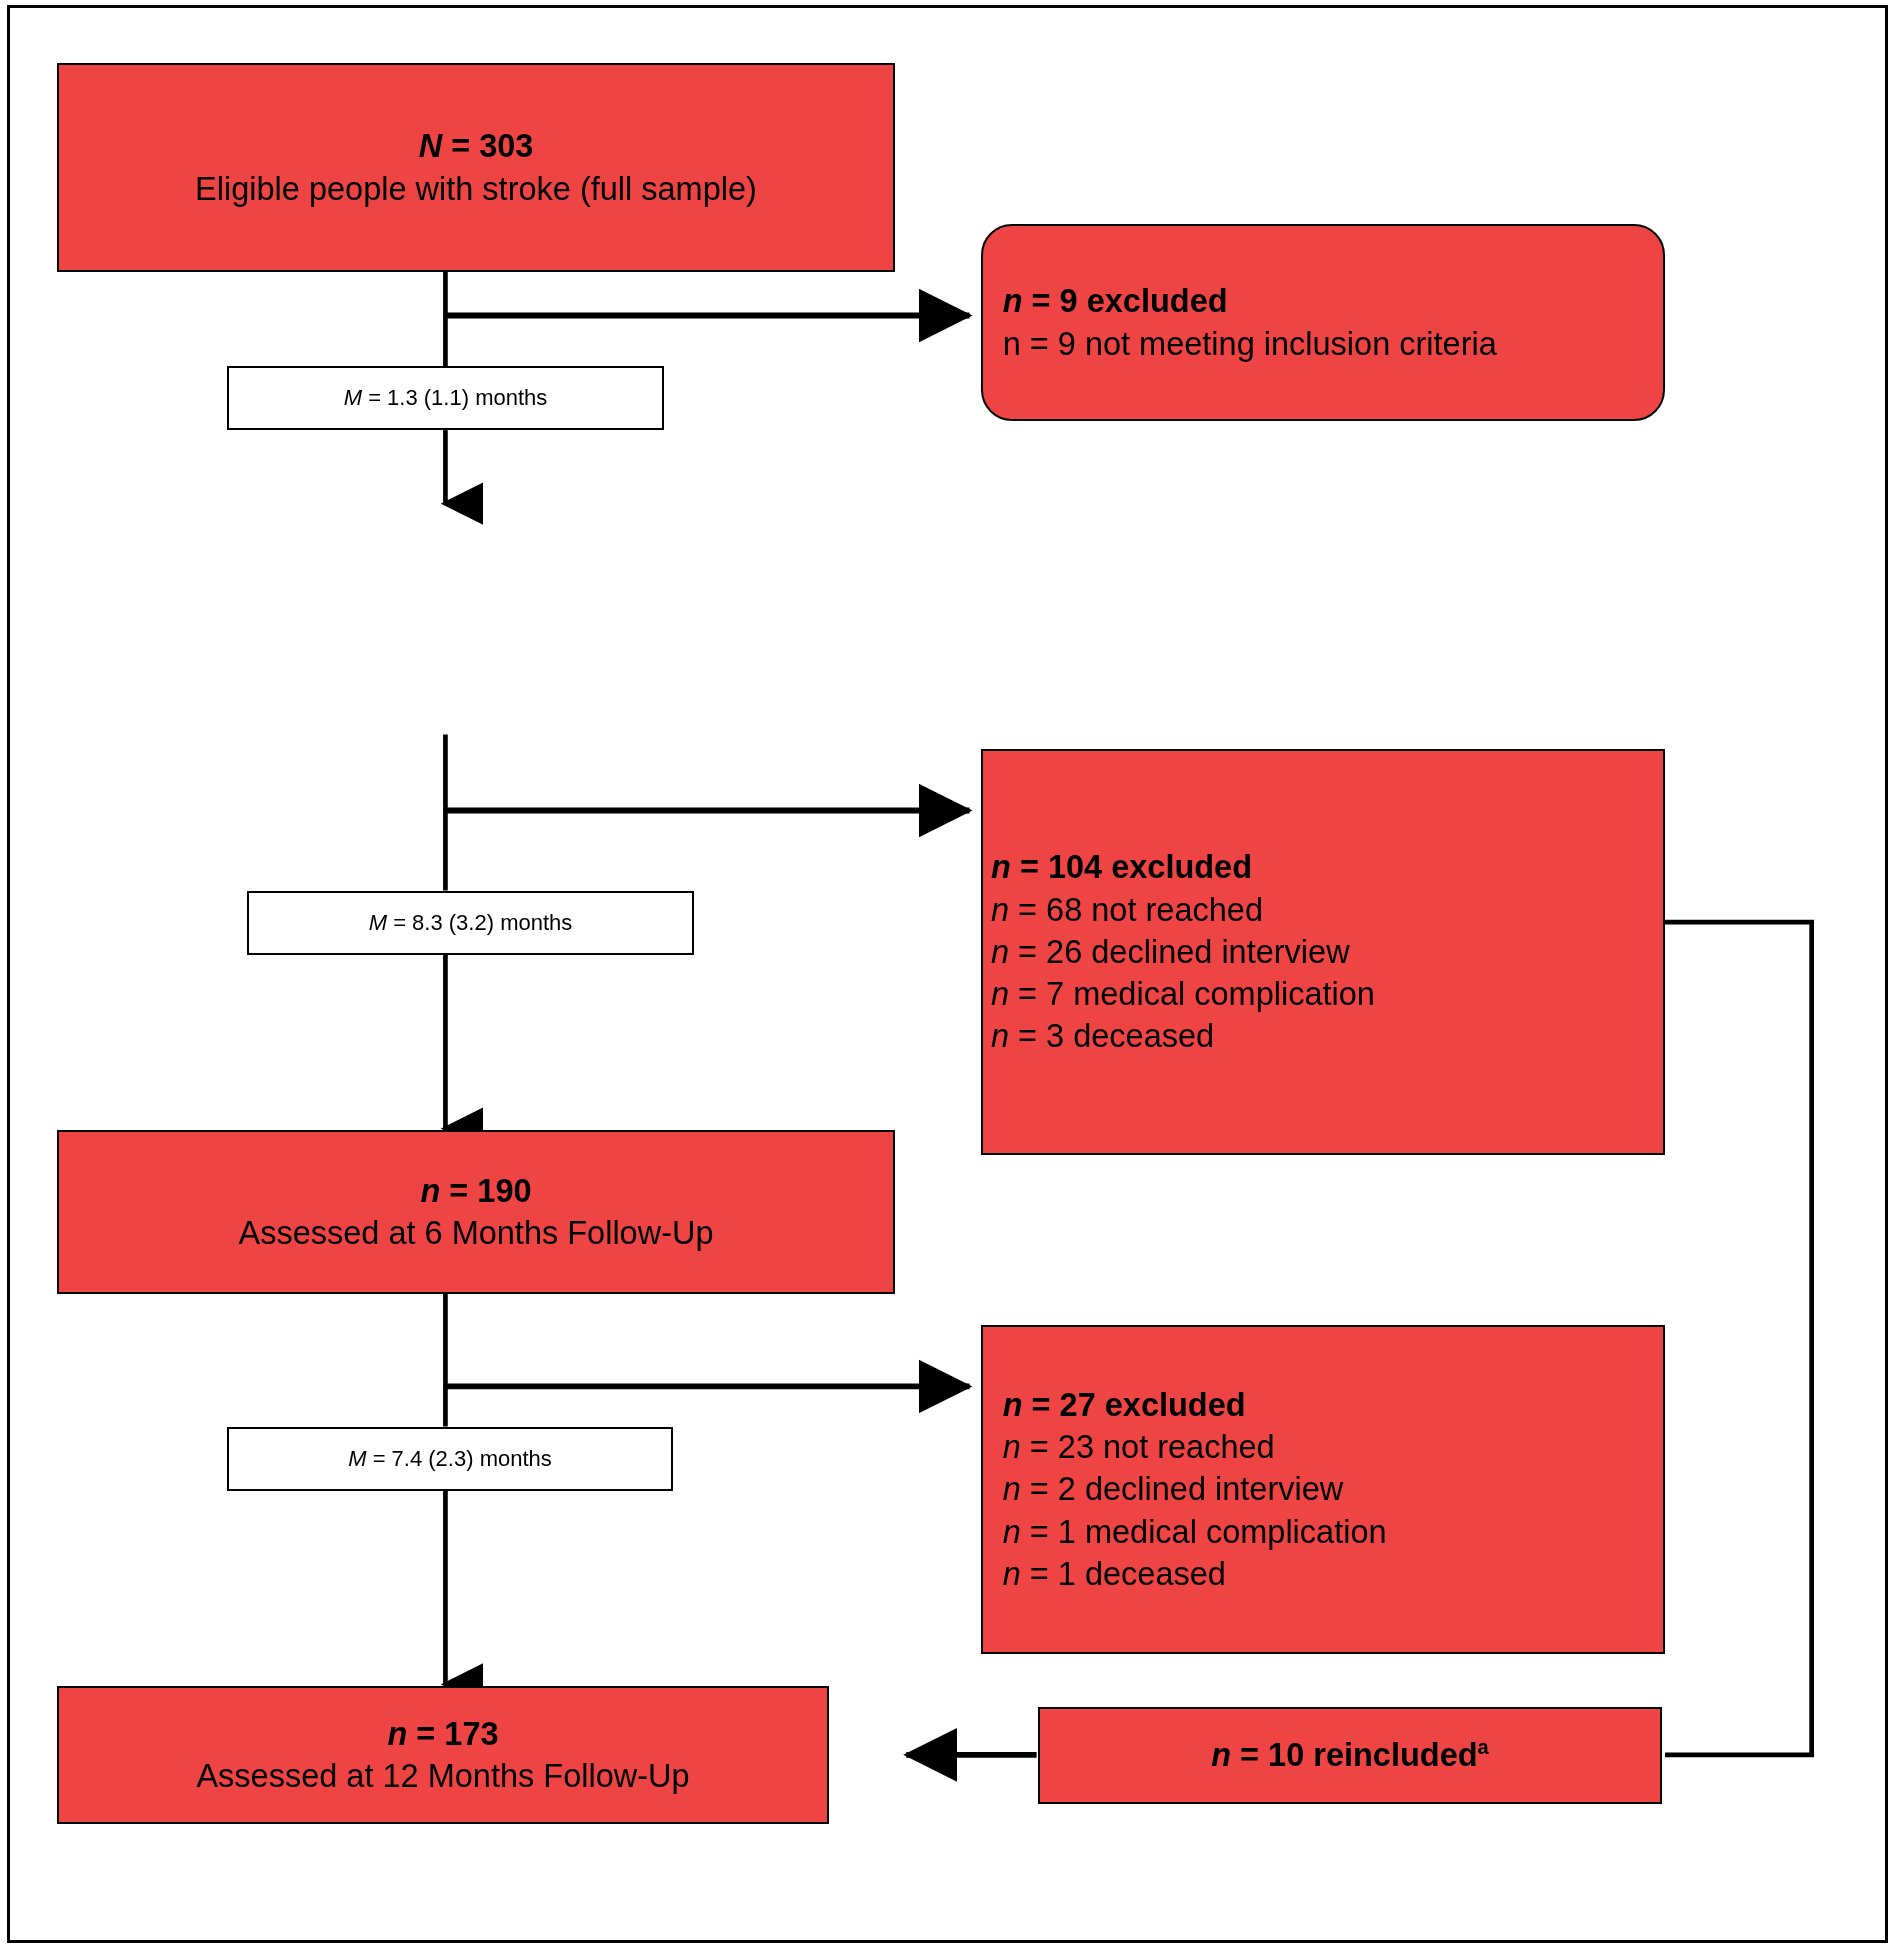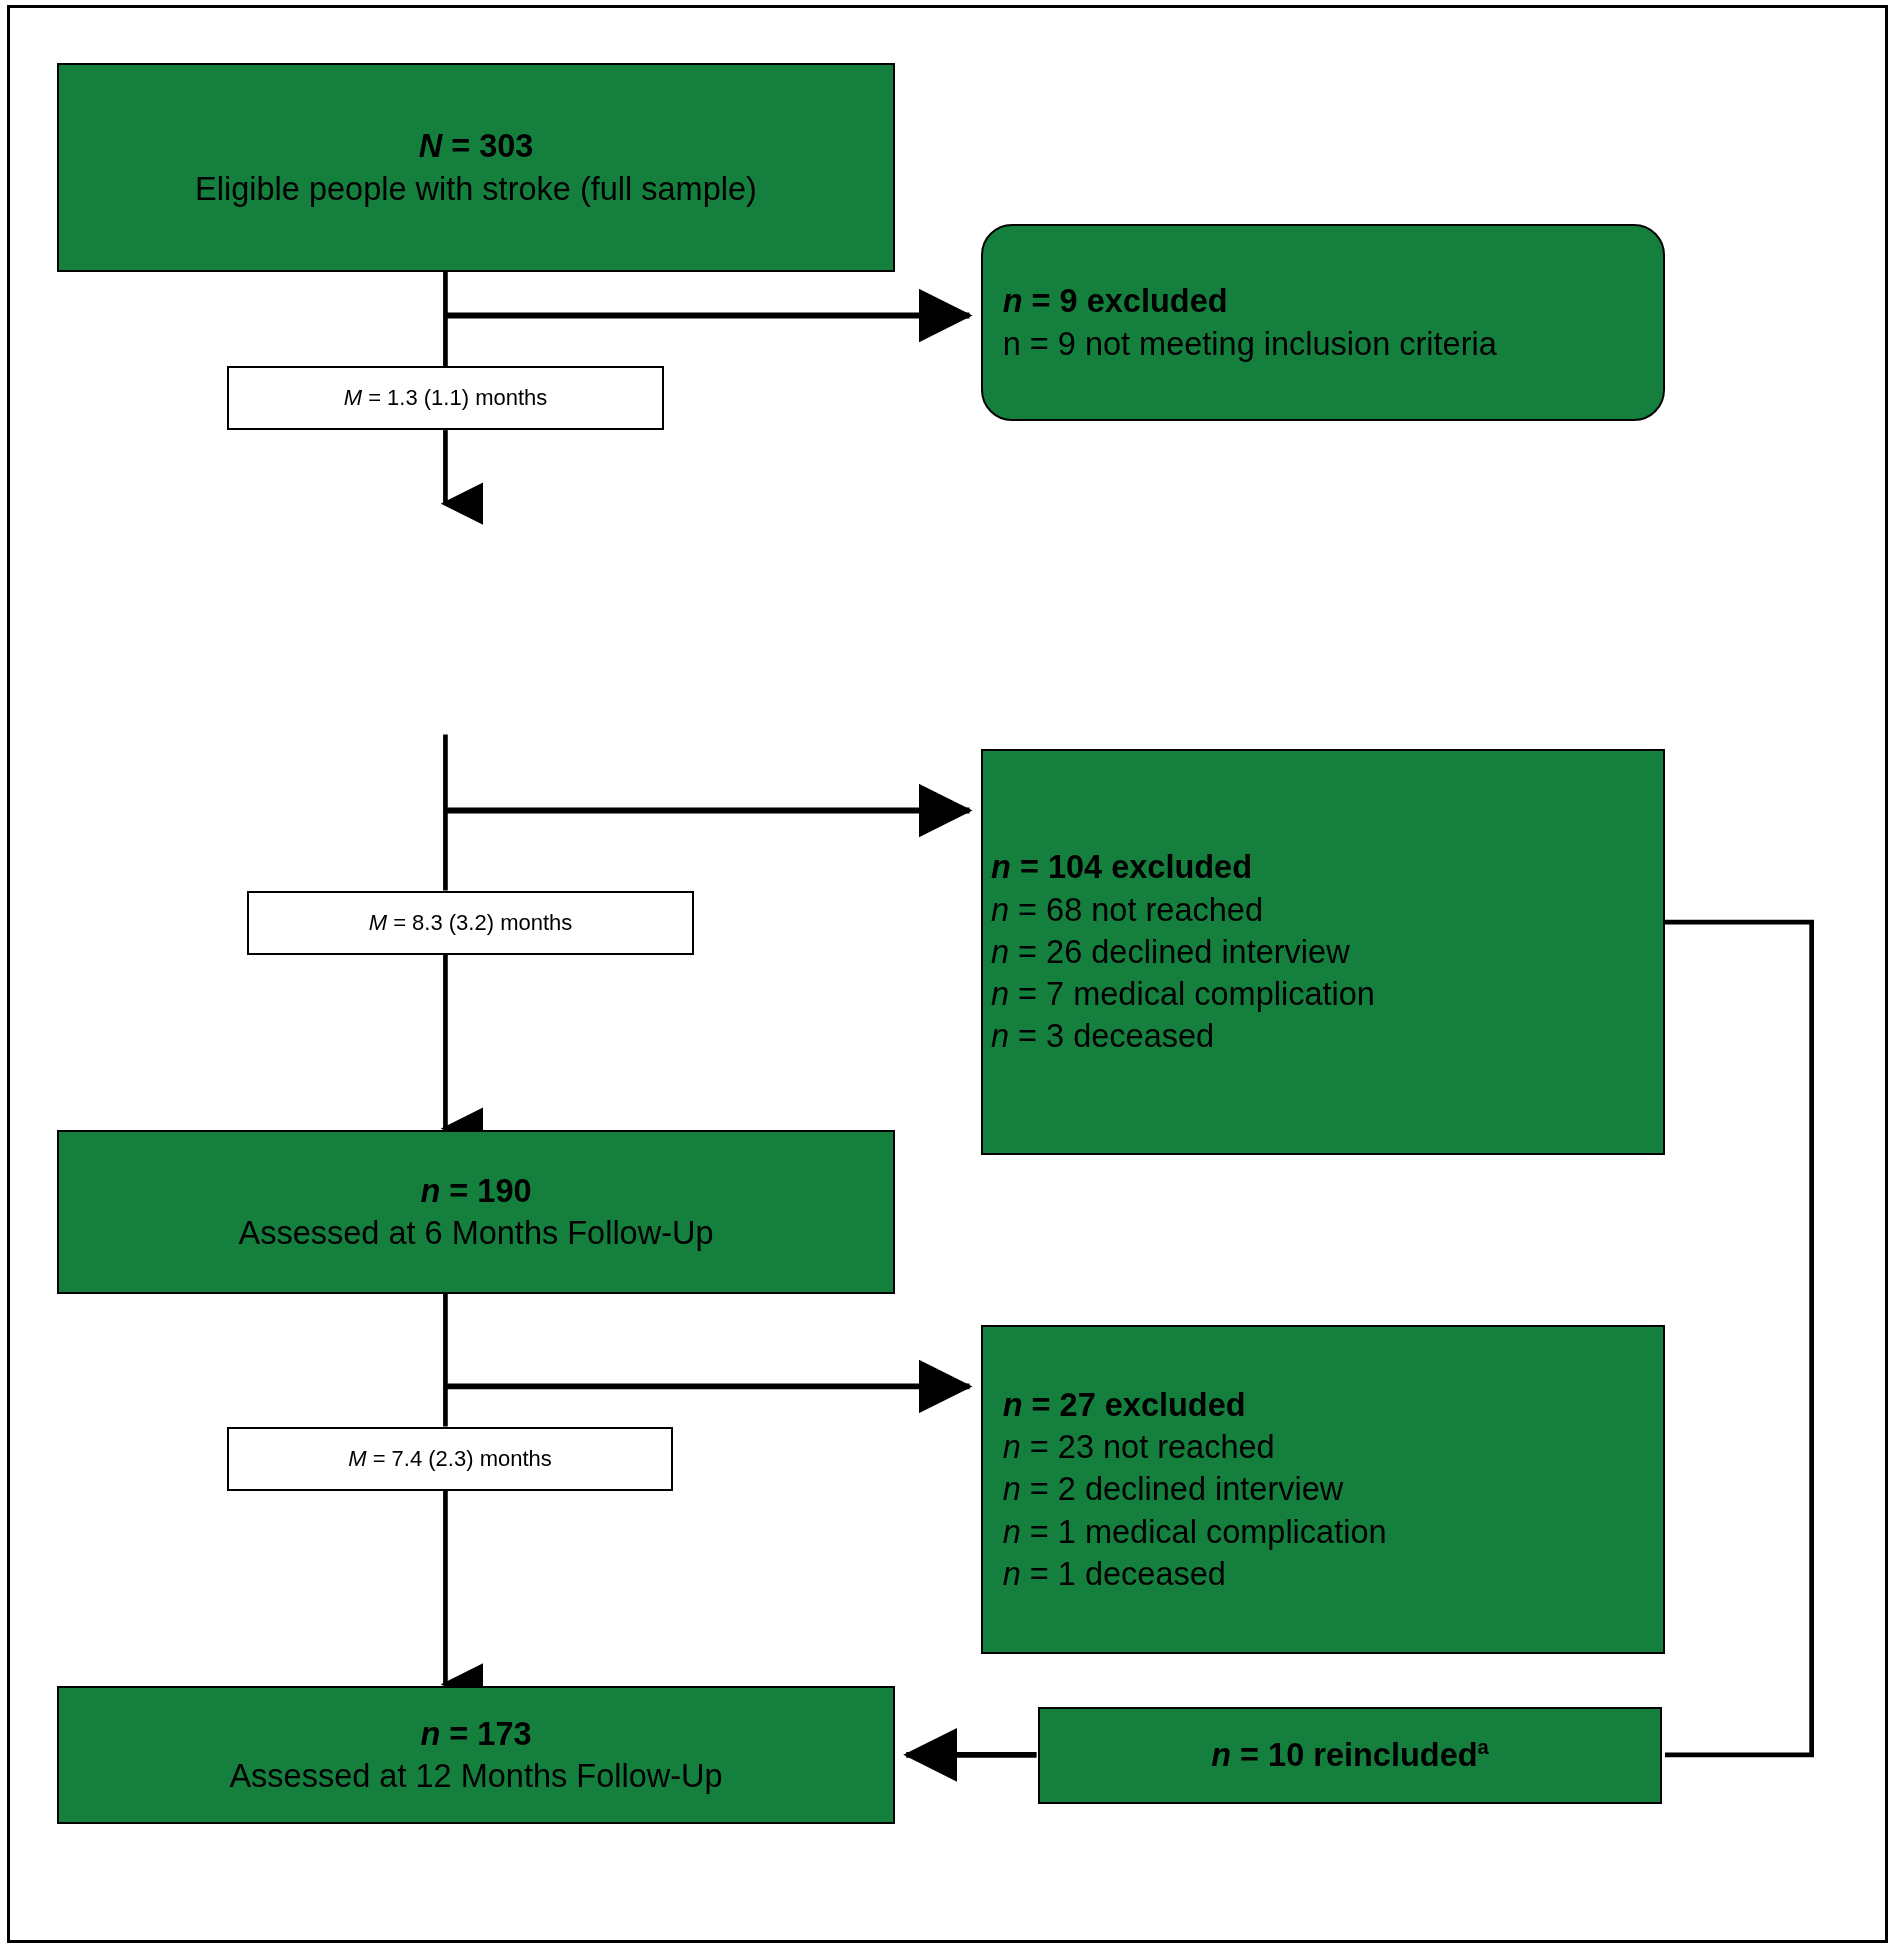--- a/index.html
+++ b/index.html
@@ -29,21 +29,21 @@
     left: 0;
     top: 0;
     width: 1898px;
     height: 1955px;
     pointer-events: none;
   }
   .node {
     position: absolute;
     box-sizing: border-box;
     border: 2.1px solid #000000;
-    background: #15803d;
+    background: #ef4444;
     display: flex;
     flex-direction: column;
     justify-content: center;
     color: #000000;
   }
   .node.centered  { align-items: center; text-align: center; }
   .node.leftalign { align-items: flex-start; text-align: left; padding-left: 19.7px; }
 
   .line {
     font-size: 32.5px;
@@ -199,21 +199,21 @@
     </div>
   </div>
 
   <div class="tlabel" style="left:227px; top:1427px; width:446px; height:64px;">
     <div class="line">
       <span class="it">M</span>
       <span>= 7.4 (2.3) months</span>
     </div>
   </div>
 
-  <div class="node centered" style="left:57px; top:1686px; width:838px; height:138px;">
+  <div class="node centered" style="left:57px; top:1686px; width:772px; height:138px;">
     <div class="line">
       <span class="itb">n</span>
       <span class="hdr">= 173</span>
     </div>
     <div class="line">Assessed at 12 Months Follow-Up</div>
   </div>
 
   <div class="node centered" style="left:1038px; top:1707px; width:624px; height:97px;text-align:right;">
     <div class="line">
       <span class="itb">n</span>

